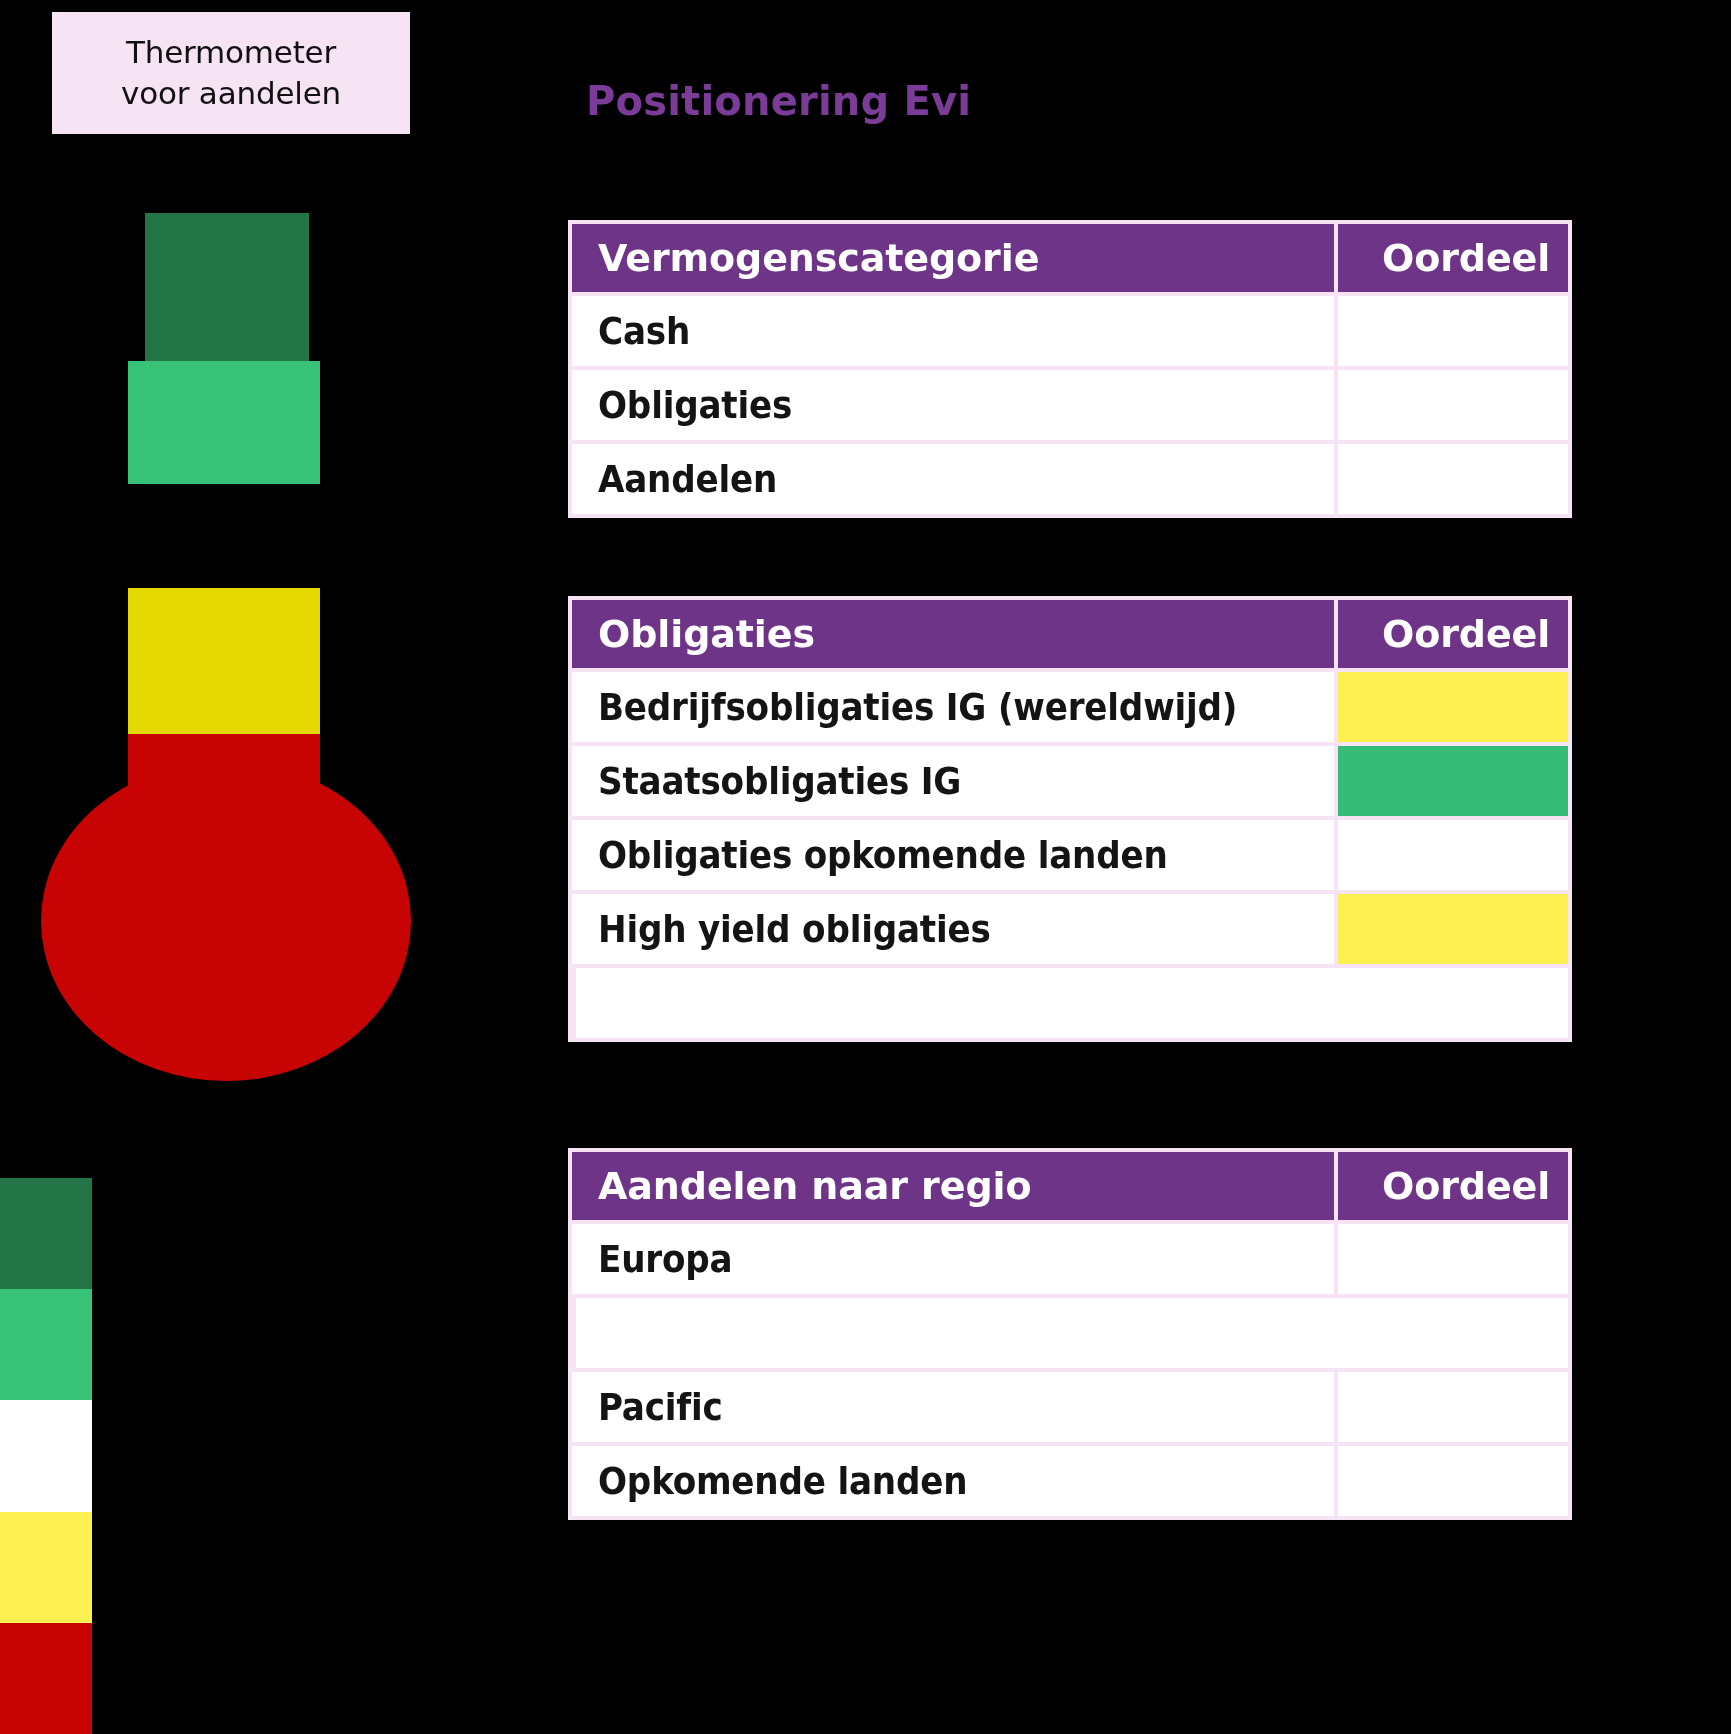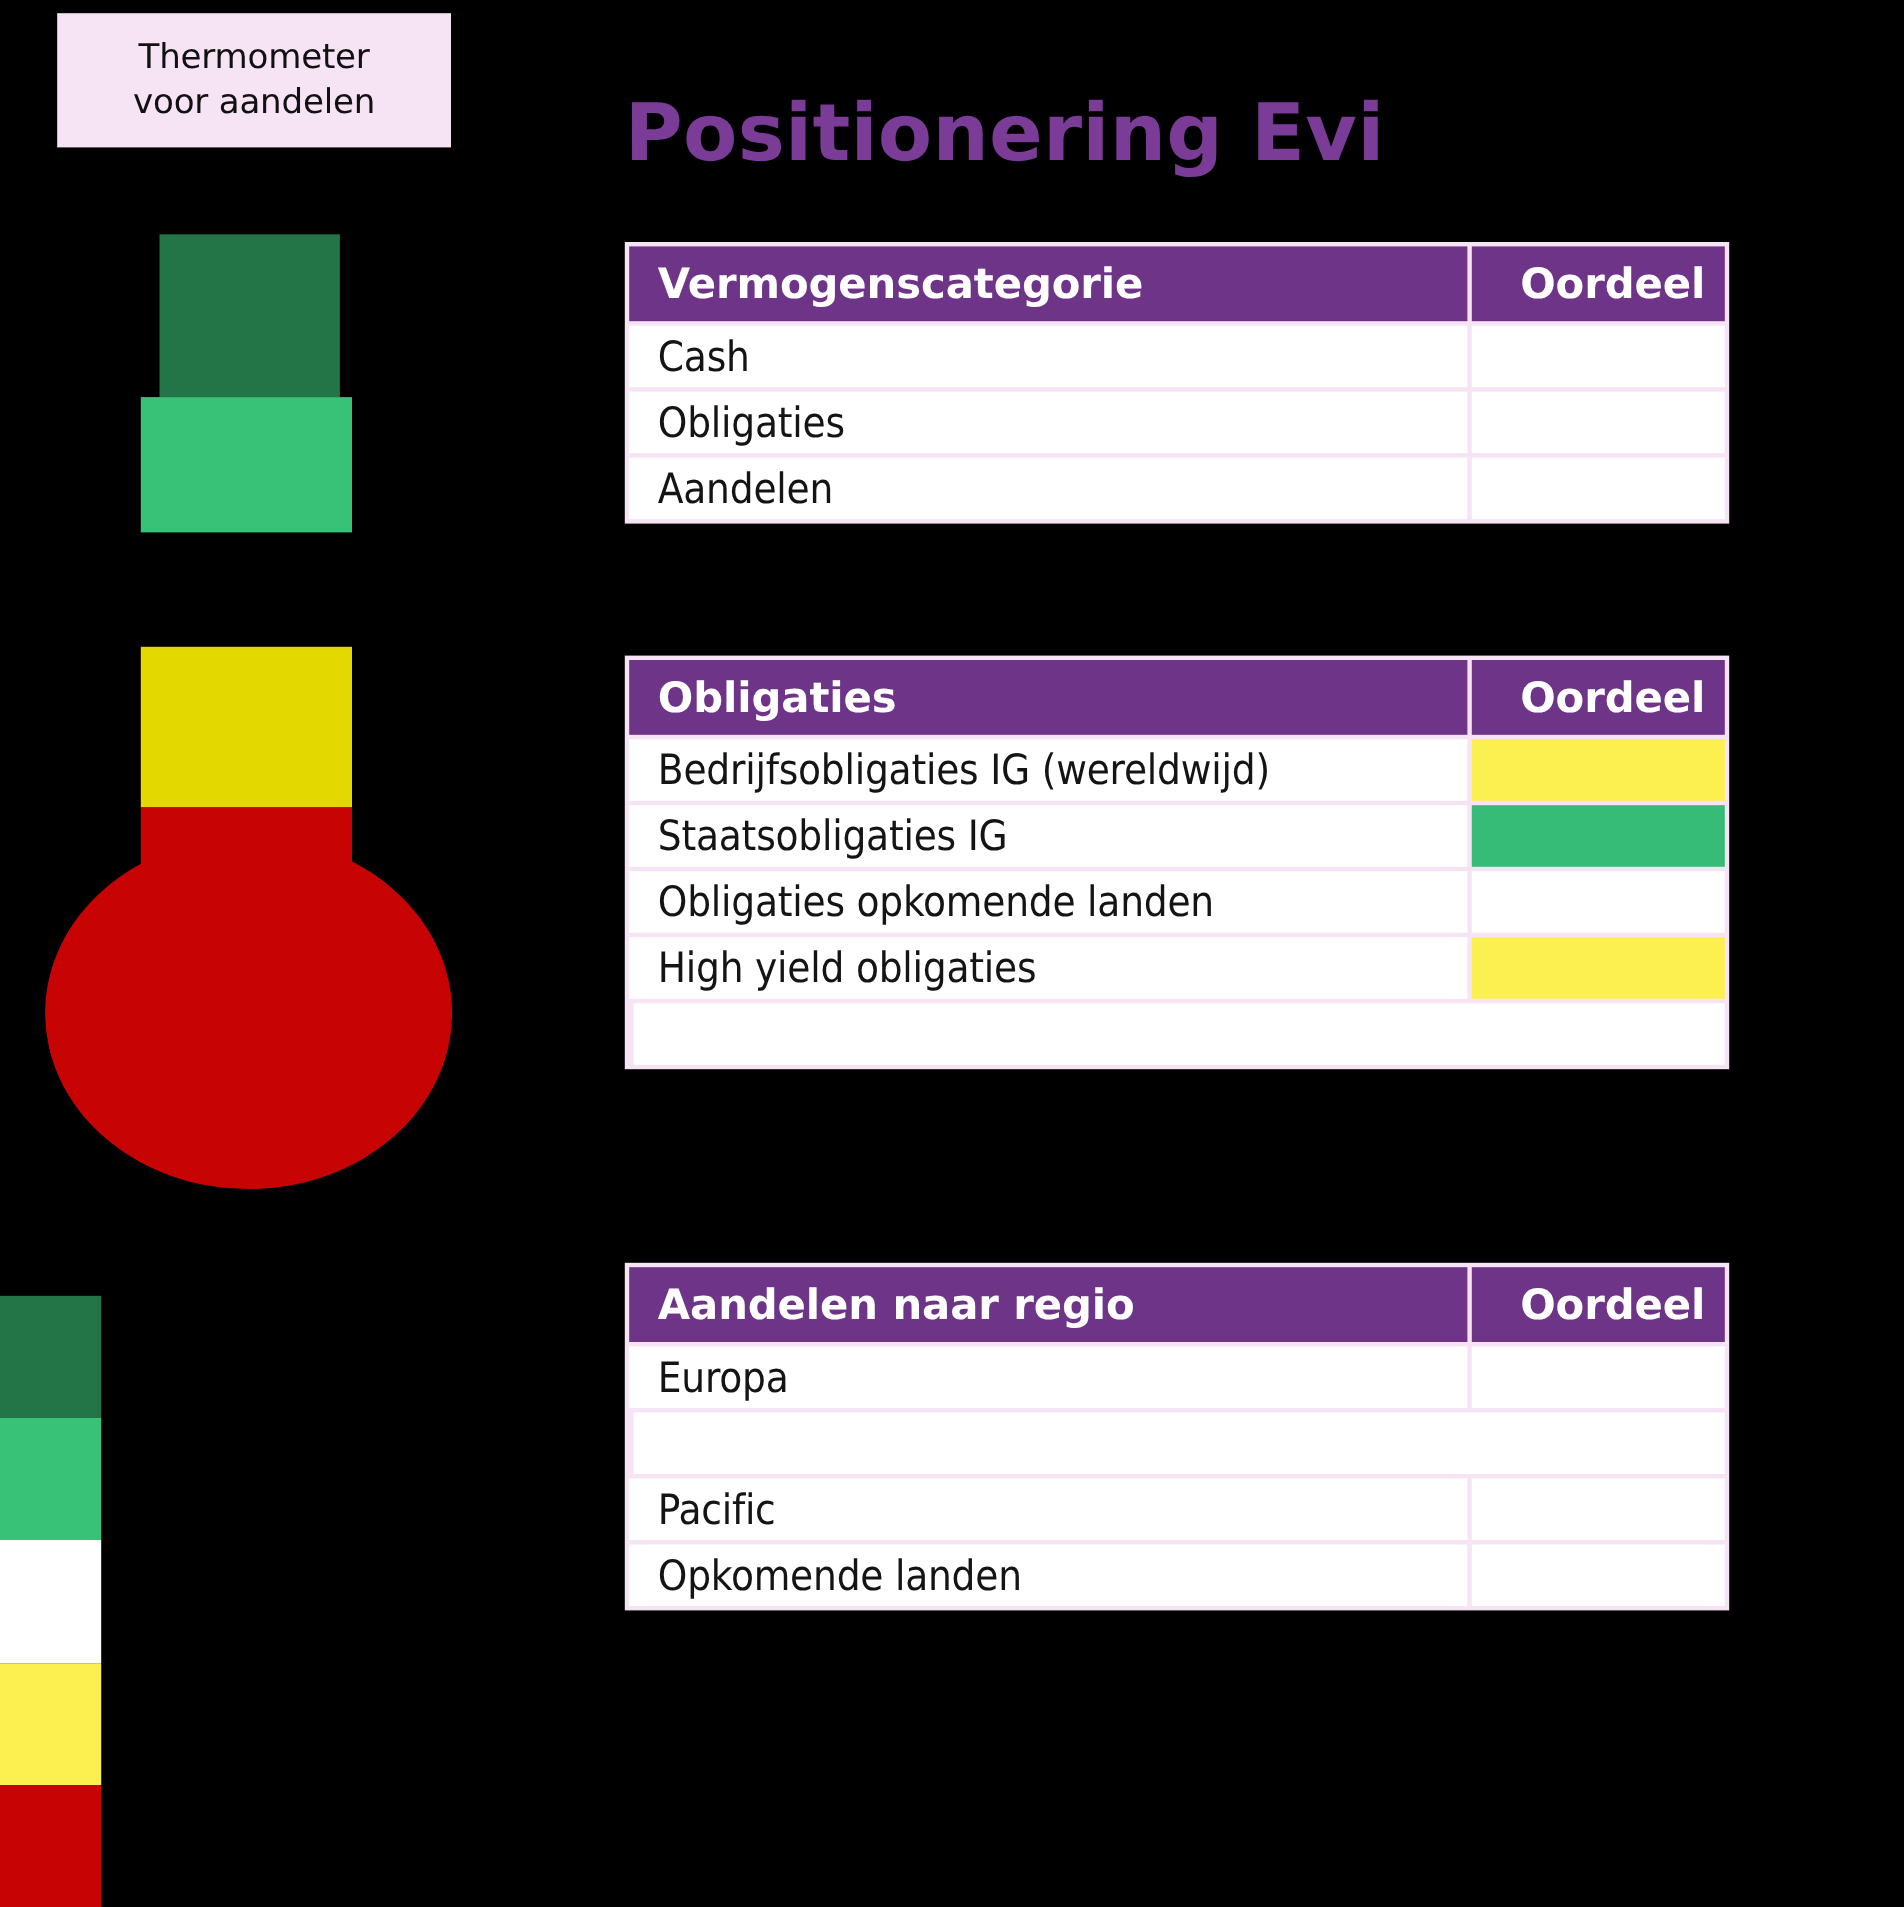--- a/index.html
+++ b/index.html
@@ -102,23 +102,23 @@
   
   #content {
     position: absolute;
     left: 568px;
     top: 0px;
     width: 1163px;
     height: 1734px;
   }
   #page-title {
     position: absolute;
-    left: 0;
+    left: 18px;
     top: 78px;
-    font-size: 72px;
+    font-size: 40px;
     font-weight: 700;
     color: #7A3C96;
     letter-spacing: 0.2px;
     white-space: nowrap;
     font-family: "DejaVu Sans", "Liberation Sans", sans-serif;
   }
 
   .data-table {
     position: absolute;
     left: 0px;
@@ -154,22 +154,23 @@
   }
   .tbl-header-cell.col-oordeel {
     flex: 1 1 auto;
     margin-left: 4px;
     padding-left: 44px;
   }
 
   .tbl-body-row {
     display: flex;
     width: 100%;
-    height: 56px;
+    height: 70px;
     margin-top: 4px;
+    font-weight: bold;
   }
   .tbl-cell-label {
     flex: 0 0 762px;
     background: #FFFFFF;
     color: #141414;
     font-size: 38px;
     display: flex;
     align-items: center;
     padding-left: 26px;
     box-sizing: border-box;

